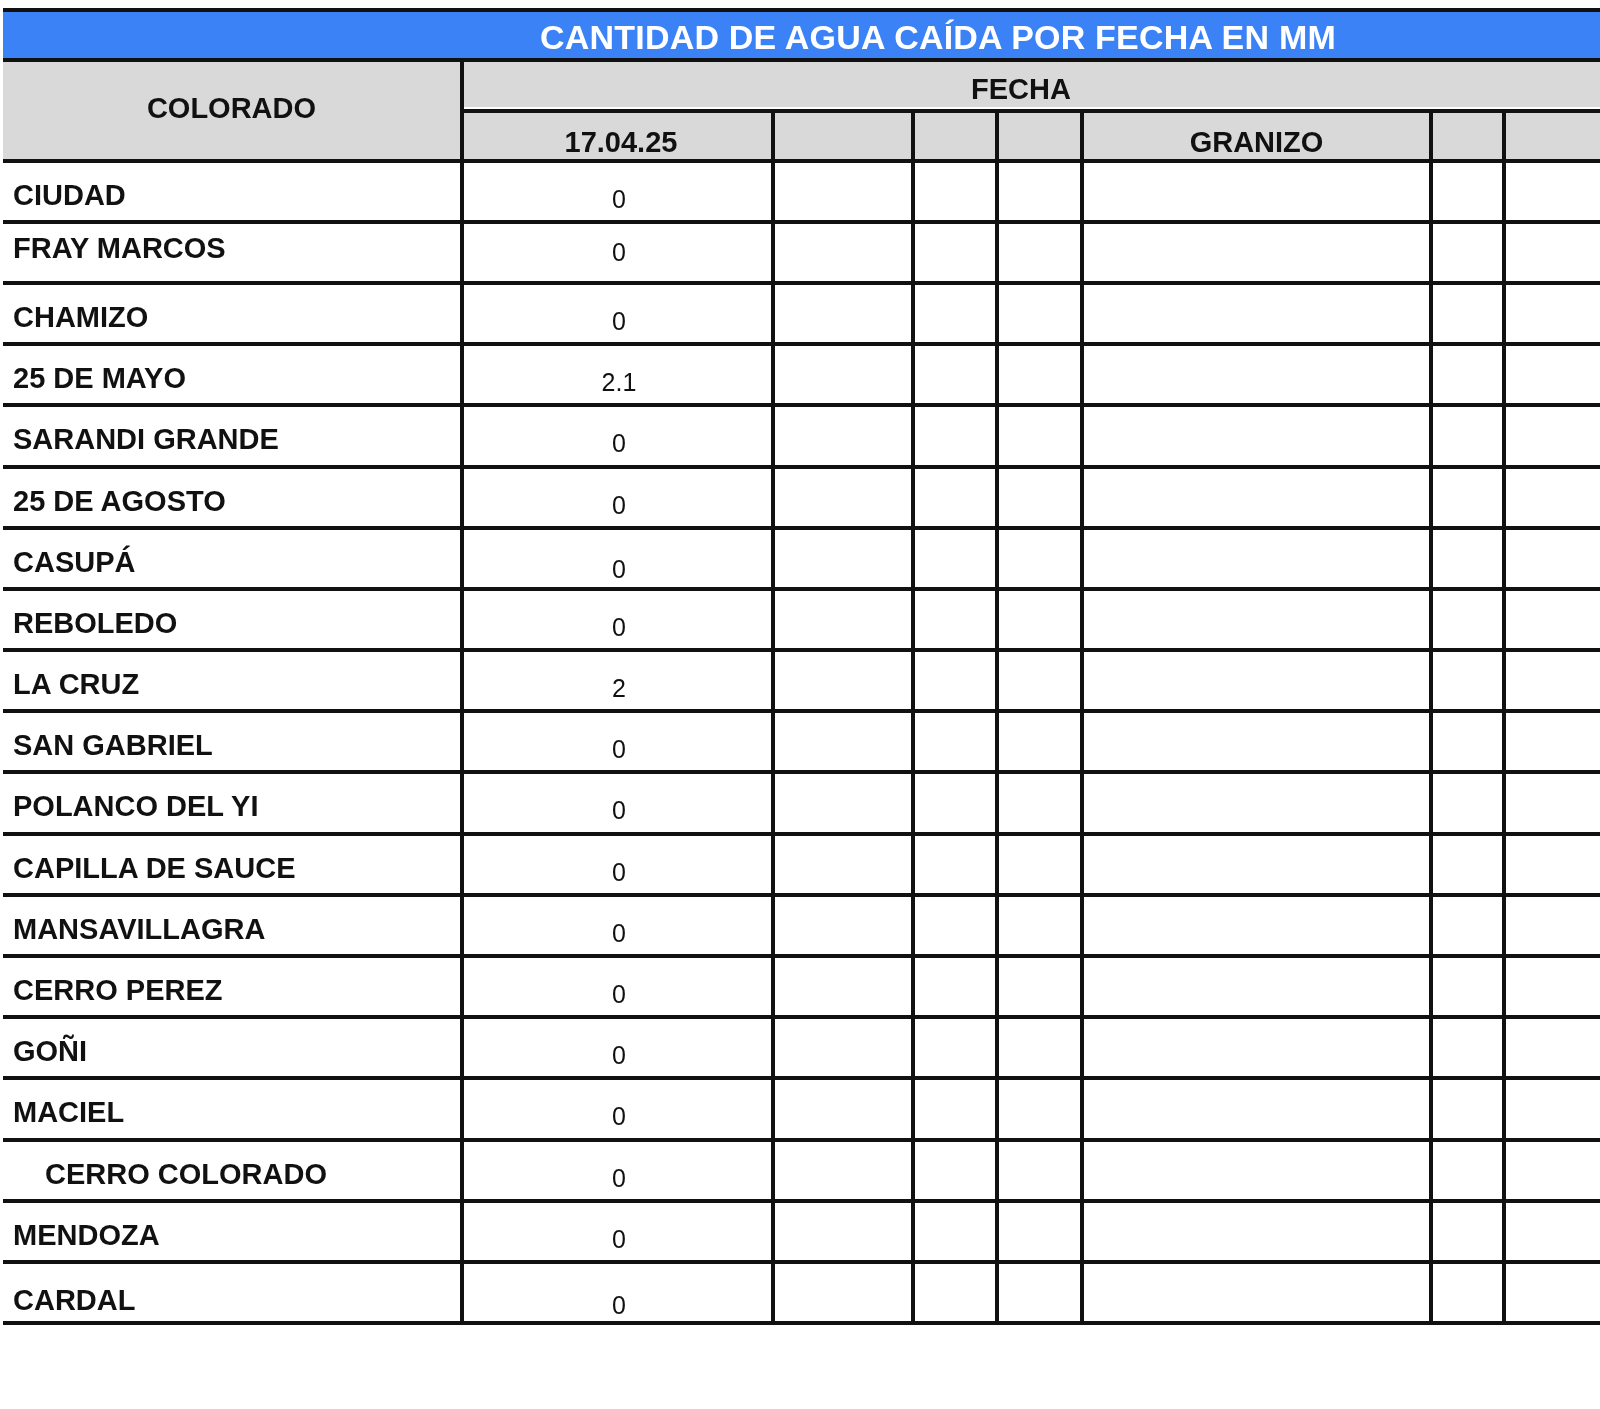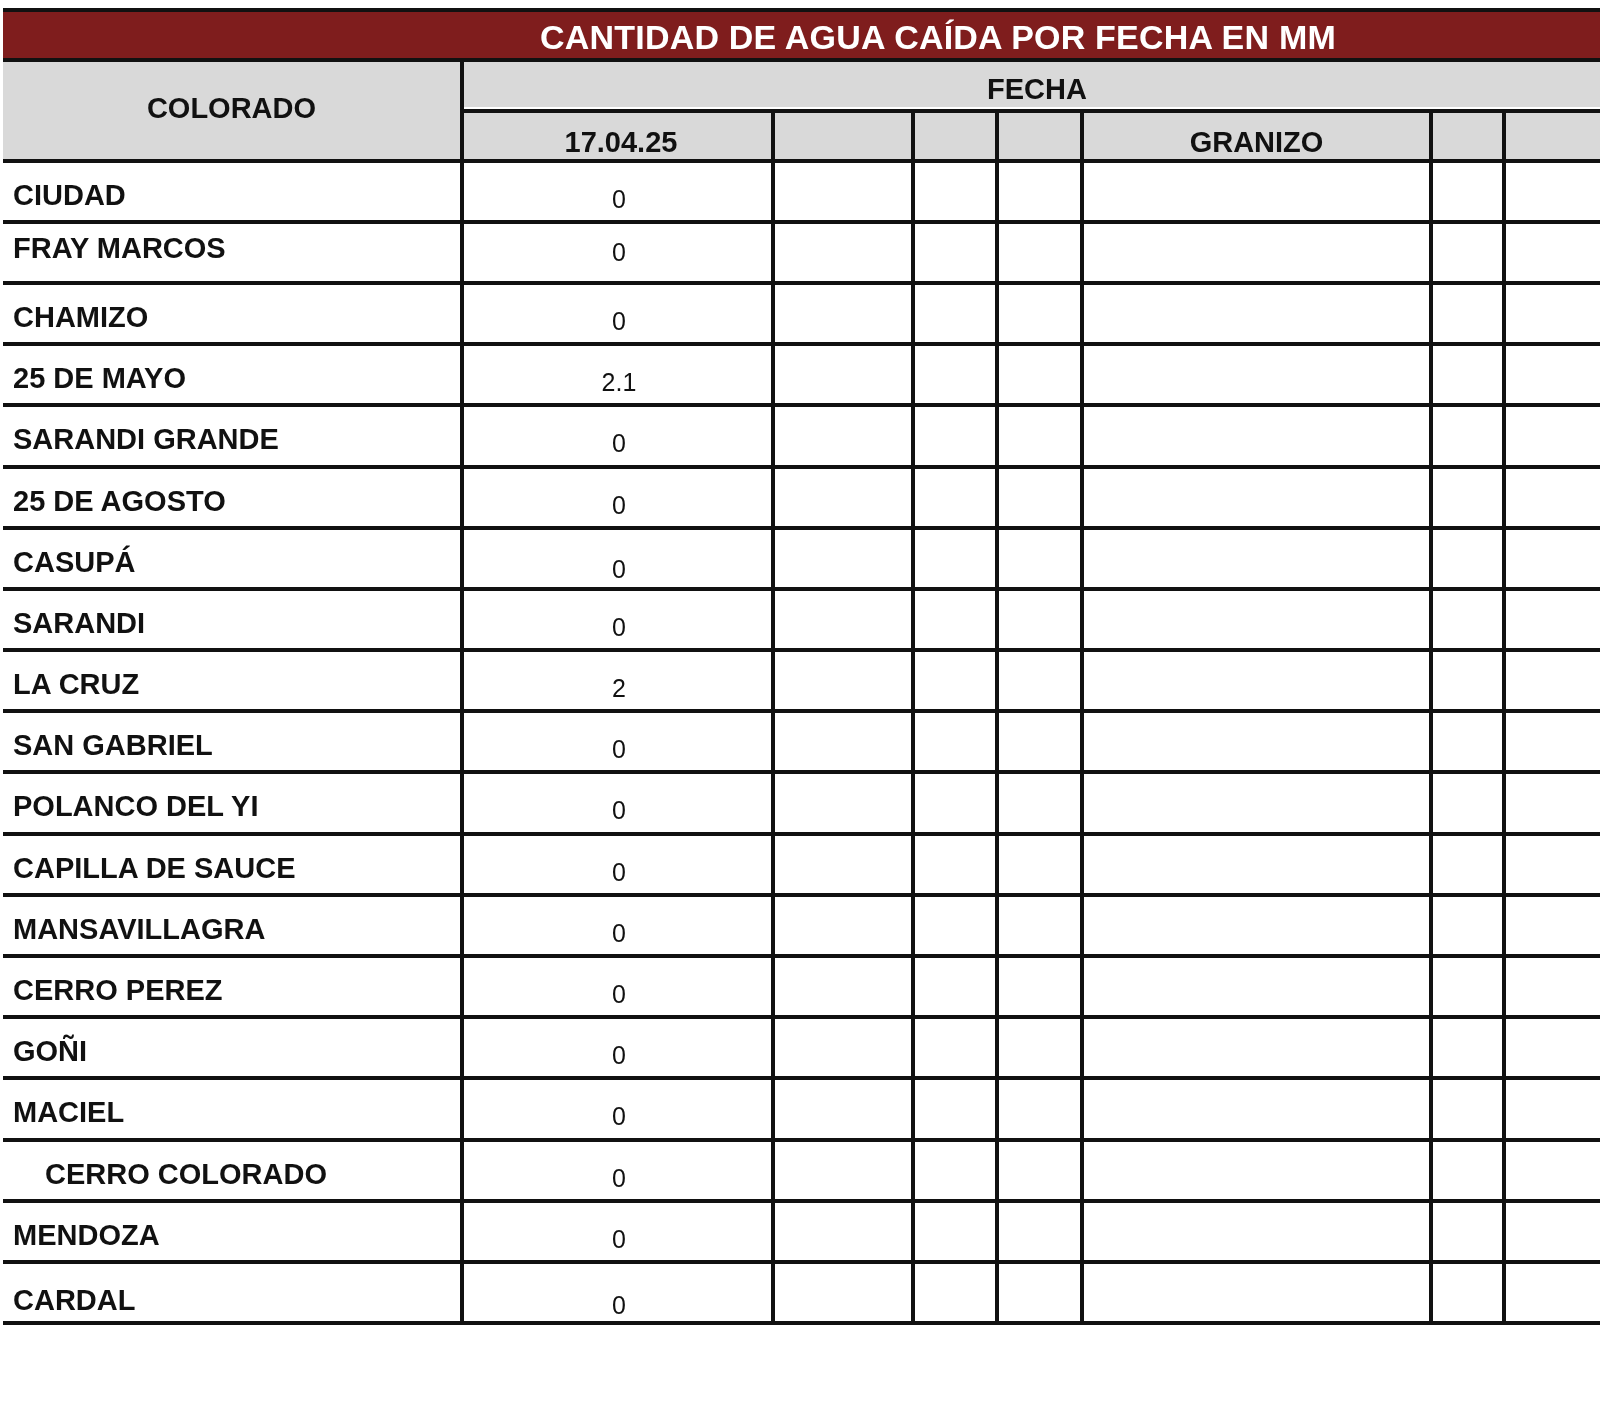--- a/index.html
+++ b/index.html
@@ -1,20 +1,20 @@
 <!DOCTYPE html>
 <html><head>
 <meta charset="utf-8">
 <style>
   html, body { margin:0; padding:0; background:#ffffff; }
   body { width:1600px; height:1409px; position:relative; overflow:hidden;
          font-family:"Liberation Sans", "DejaVu Sans", sans-serif; }
   .sheet { position:absolute; left:3px; top:8px; width:1600px; }
   .title-bar { position:absolute; left:0; top:0; width:1597px; height:54px;
-               background:#7f1d1d; border-top:4px solid #111; border-bottom:4px solid #111;
+               background:#3b82f6; border-top:4px solid #111; border-bottom:4px solid #111;
                box-sizing:border-box; }
   .title-text { position:absolute; left:0; width:1870px; top:0; height:46px; line-height:50px;
                 text-align:center; color:#ffffff; font-weight:bold; font-size:34px; letter-spacing:0.2px; }
   .hdr { position:absolute; background:#d9d9d9; box-sizing:border-box; }
   .hdr-text { font-weight:bold; color:#111; font-size:29px; }
   .vline { position:absolute; width:4px; background:#111; }
   .hline { position:absolute; height:4px; background:#111; }
   .cell-name { position:absolute; left:10px; font-weight:bold; font-size:29px; color:#111; white-space:nowrap; }
   .cell-val { position:absolute; left:461px; width:310px; text-align:center; font-size:25px; color:#111; }
   .row { position:absolute; left:0; width:1597px; height:61px; }
@@ -25,21 +25,21 @@
 <div class="sheet">
 
   <div class="title-bar">
     <div class="title-text">CANTIDAD DE AGUA CAÍDA POR FECHA EN MM</div>
   </div>
 
   <div class="hdr" style="left:0; top:54px; width:457px; height:98px;">
     <div class="hdr-text" style="position:absolute; left:0; width:457px; top:30px; text-align:center;">COLORADO</div>
   </div>
   <div class="hdr" style="left:461px; top:54px; width:1136px; height:45px;">
-    <div class="hdr-text" style="position:absolute; left:0; width:1114px; top:11px; text-align:center;padding-left:16px;">FECHA</div>
+    <div class="hdr-text" style="position:absolute; left:0; width:1114px; top:11px; text-align:center;">FECHA</div>
   </div>
   <div class="hdr" style="left:461px; top:103px; width:1136px; height:49px;"></div>
 
   <div class="hdr-text" style="position:absolute; left:465px; width:306px; top:118px; text-align:center;">17.04.25</div>
   <div class="hdr-text" style="position:absolute; left:772px; width:136px; top:118px; text-align:center;"></div>
   <div class="hdr-text" style="position:absolute; left:912px; width:80px; top:118px; text-align:center;"></div>
   <div class="hdr-text" style="position:absolute; left:996px; width:81px; top:118px; text-align:center;"></div>
   <div class="hdr-text" style="position:absolute; left:1081px; width:345px; top:118px; text-align:center;">GRANIZO</div>
   <div class="hdr-text" style="position:absolute; left:1430px; width:69px; top:118px; text-align:center;"></div>
   <div class="hdr-text" style="position:absolute; left:1503px; width:94px; top:118px; text-align:center;"></div>
@@ -96,21 +96,21 @@
   </div>
   <div class="row" style="top:461px;">
     <div class="cell-name" style="top:16px;">25 DE AGOSTO</div>
     <div class="cell-val" style="top:22px;">0</div>
   </div>
   <div class="row" style="top:522px;">
     <div class="cell-name" style="top:16px;">CASUPÁ</div>
     <div class="cell-val" style="top:25px;">0</div>
   </div>
   <div class="row" style="top:583px;">
-    <div class="cell-name" style="top:16px;">SARANDI</div>
+    <div class="cell-name" style="top:16px;">REBOLEDO</div>
     <div class="cell-val" style="top:22px;">0</div>
   </div>
   <div class="row" style="top:644px;">
     <div class="cell-name" style="top:16px;">LA CRUZ</div>
     <div class="cell-val" style="top:22px;">2</div>
   </div>
   <div class="row" style="top:705px;">
     <div class="cell-name" style="top:16px;">SAN GABRIEL</div>
     <div class="cell-val" style="top:22px;">0</div>
   </div>

